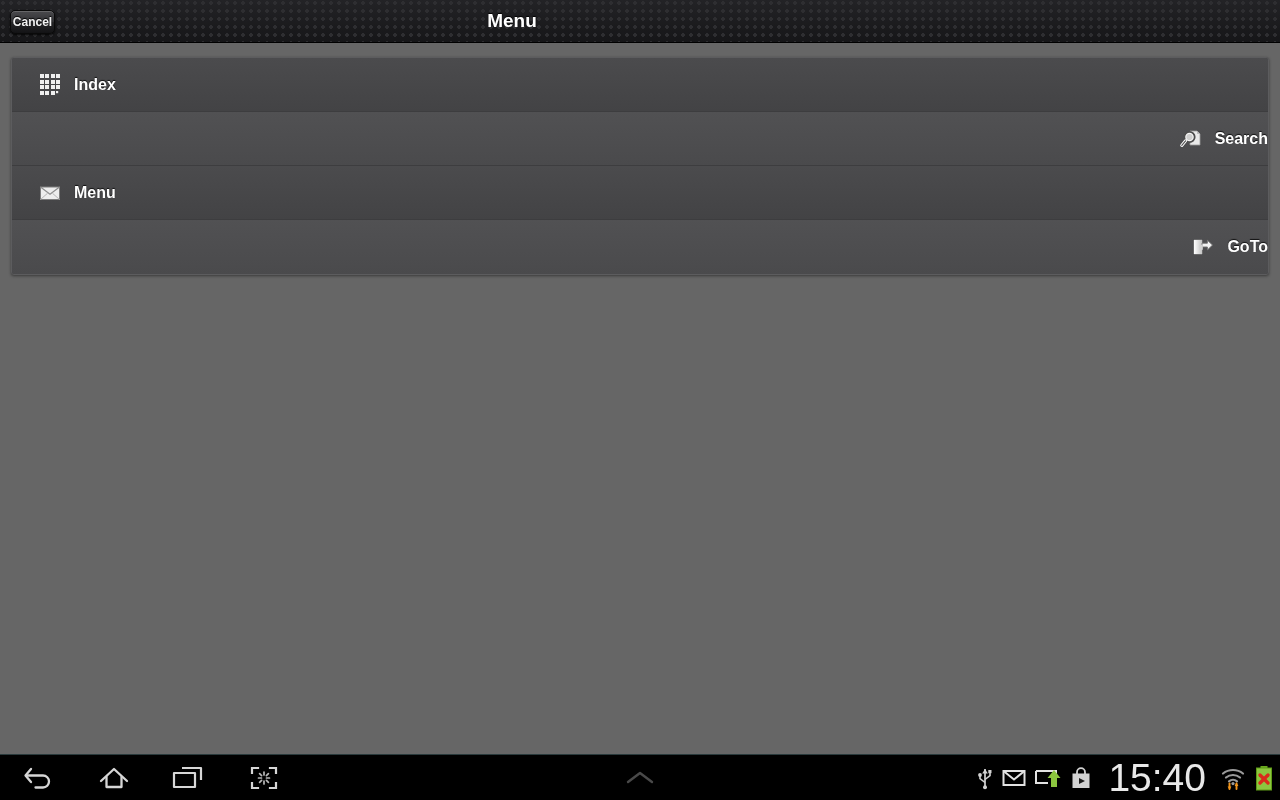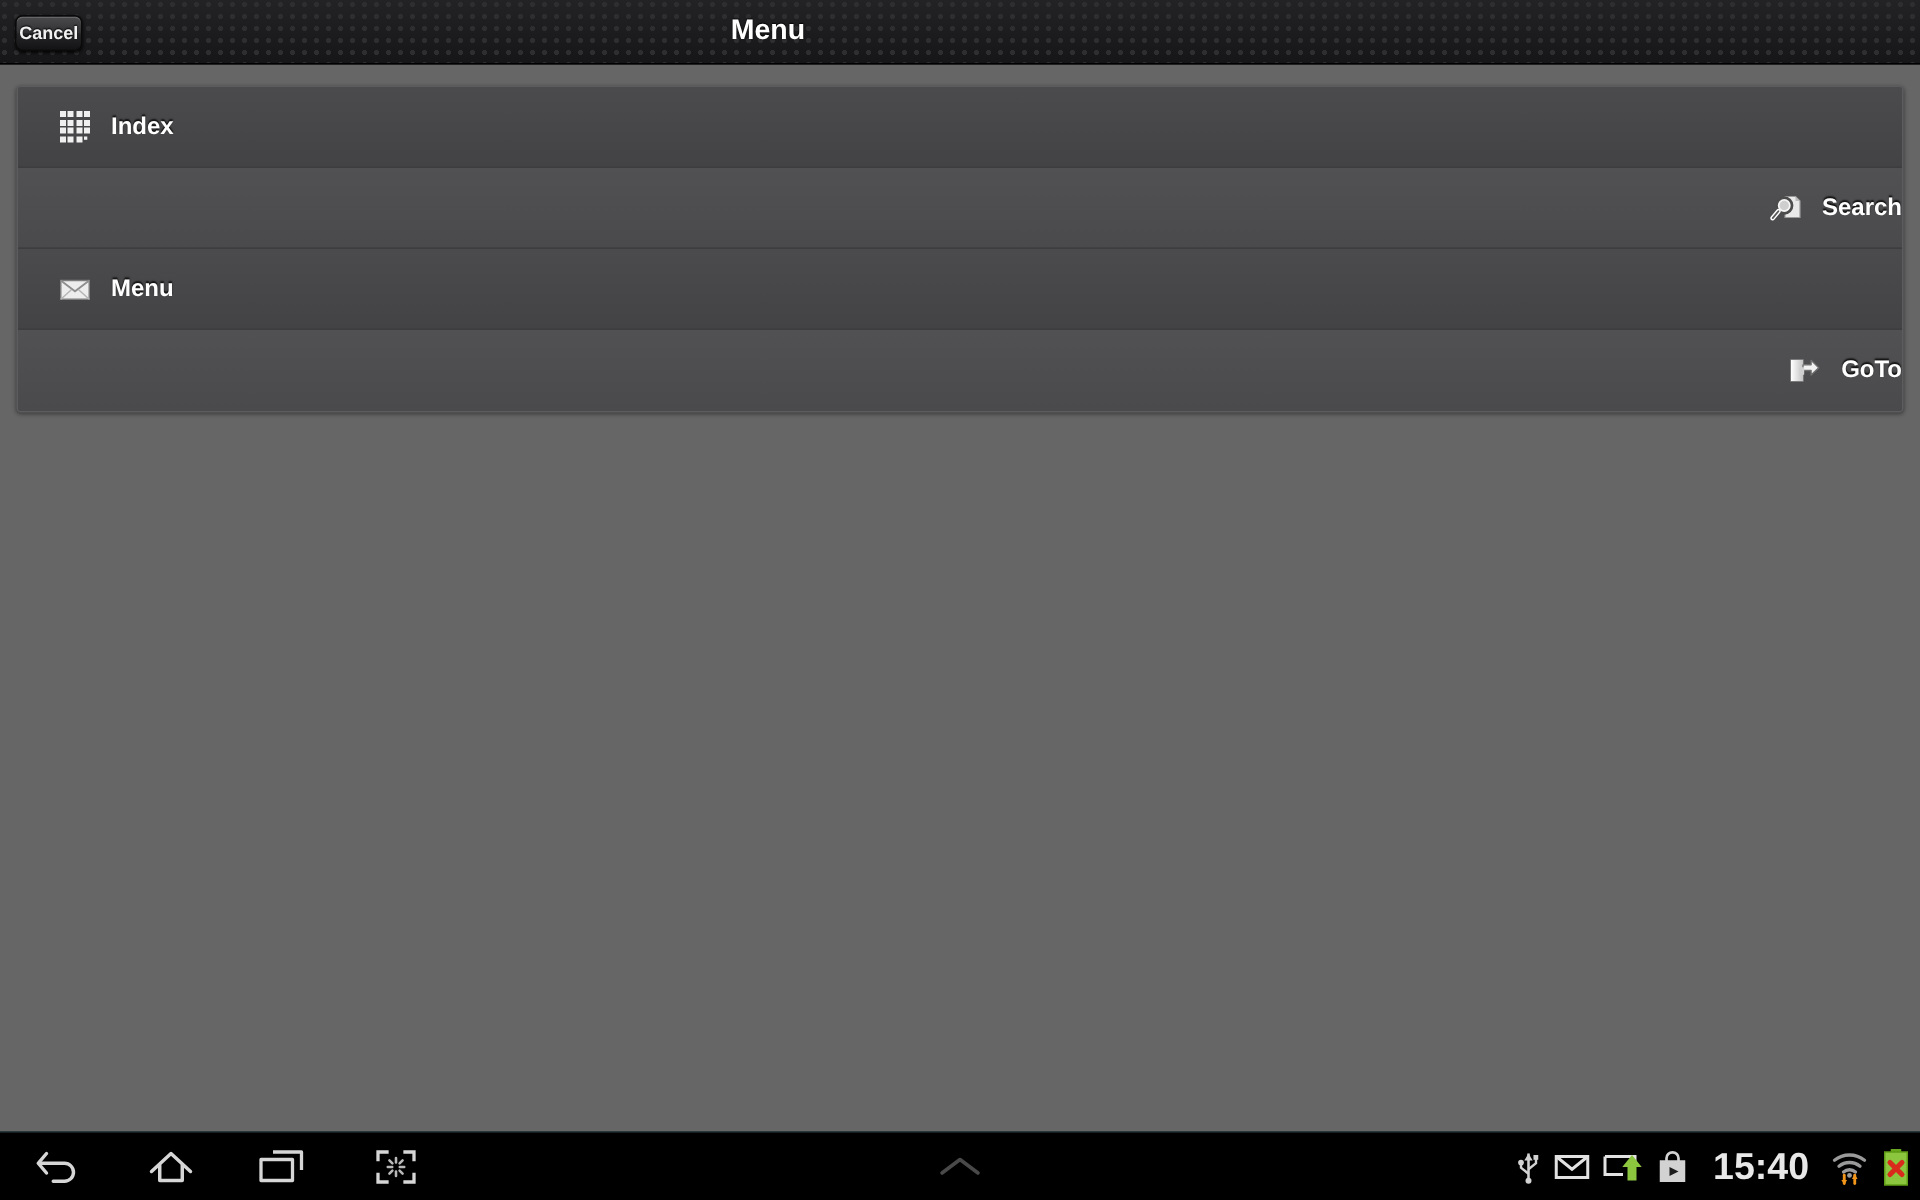--- a/index.html
+++ b/index.html
@@ -98,21 +98,21 @@
   #nav-recent { left:152px; }
   #nav-screen { left:228px; }
   #nav-handle { left:604px; width:72px; }
 
   #status-tray {
     position:absolute; right:6px; top:0; height:46px;
     display:flex; align-items:center; gap:8px;
   }
   .tray-icon { display:flex; align-items:center; justify-content:center; }
   #clock {
-    color:#e8e8e8; font-size:25px; font-weight:bold;
+    color:#e8e8e8; font-size:39px; font-weight:normal;
     letter-spacing:0px; margin:0 6px 0 8px; line-height:46px;text-align:center;
   }
 </style>
 </head>
 <body>
 
 <div id="header">
   <div id="header-title">Menu</div>
   <div id="cancel-btn">Cancel</div>
 </div>

